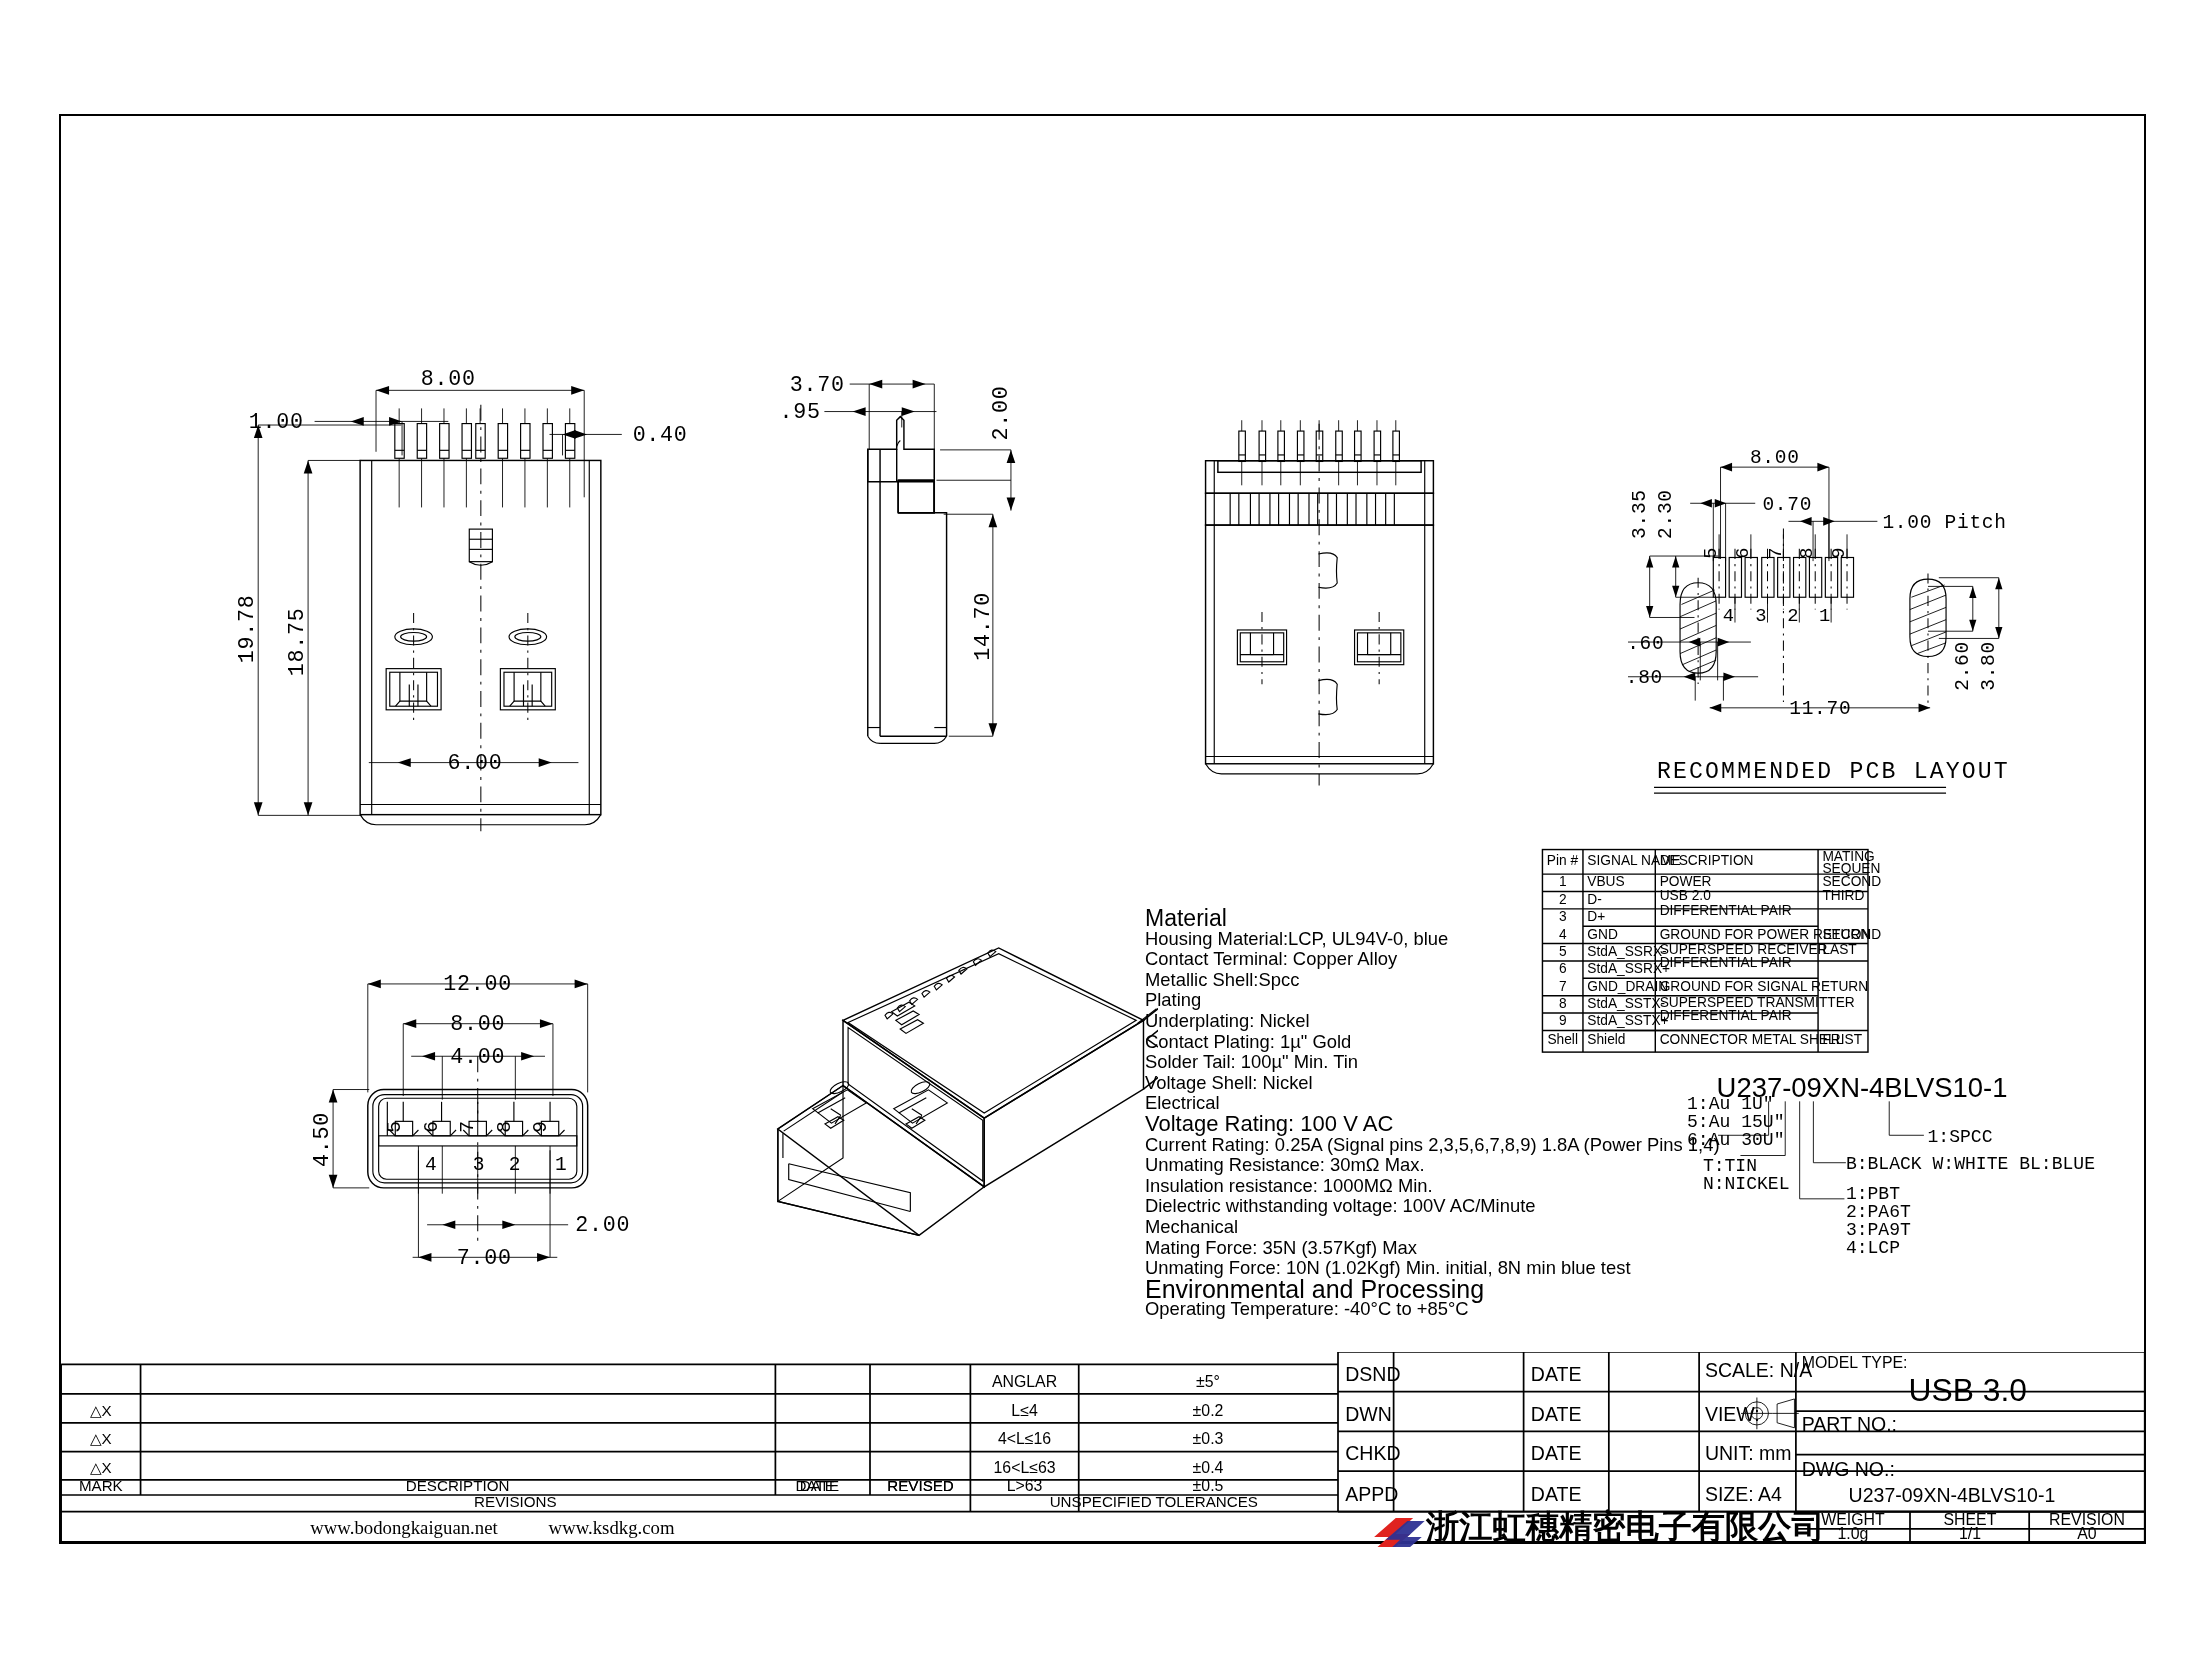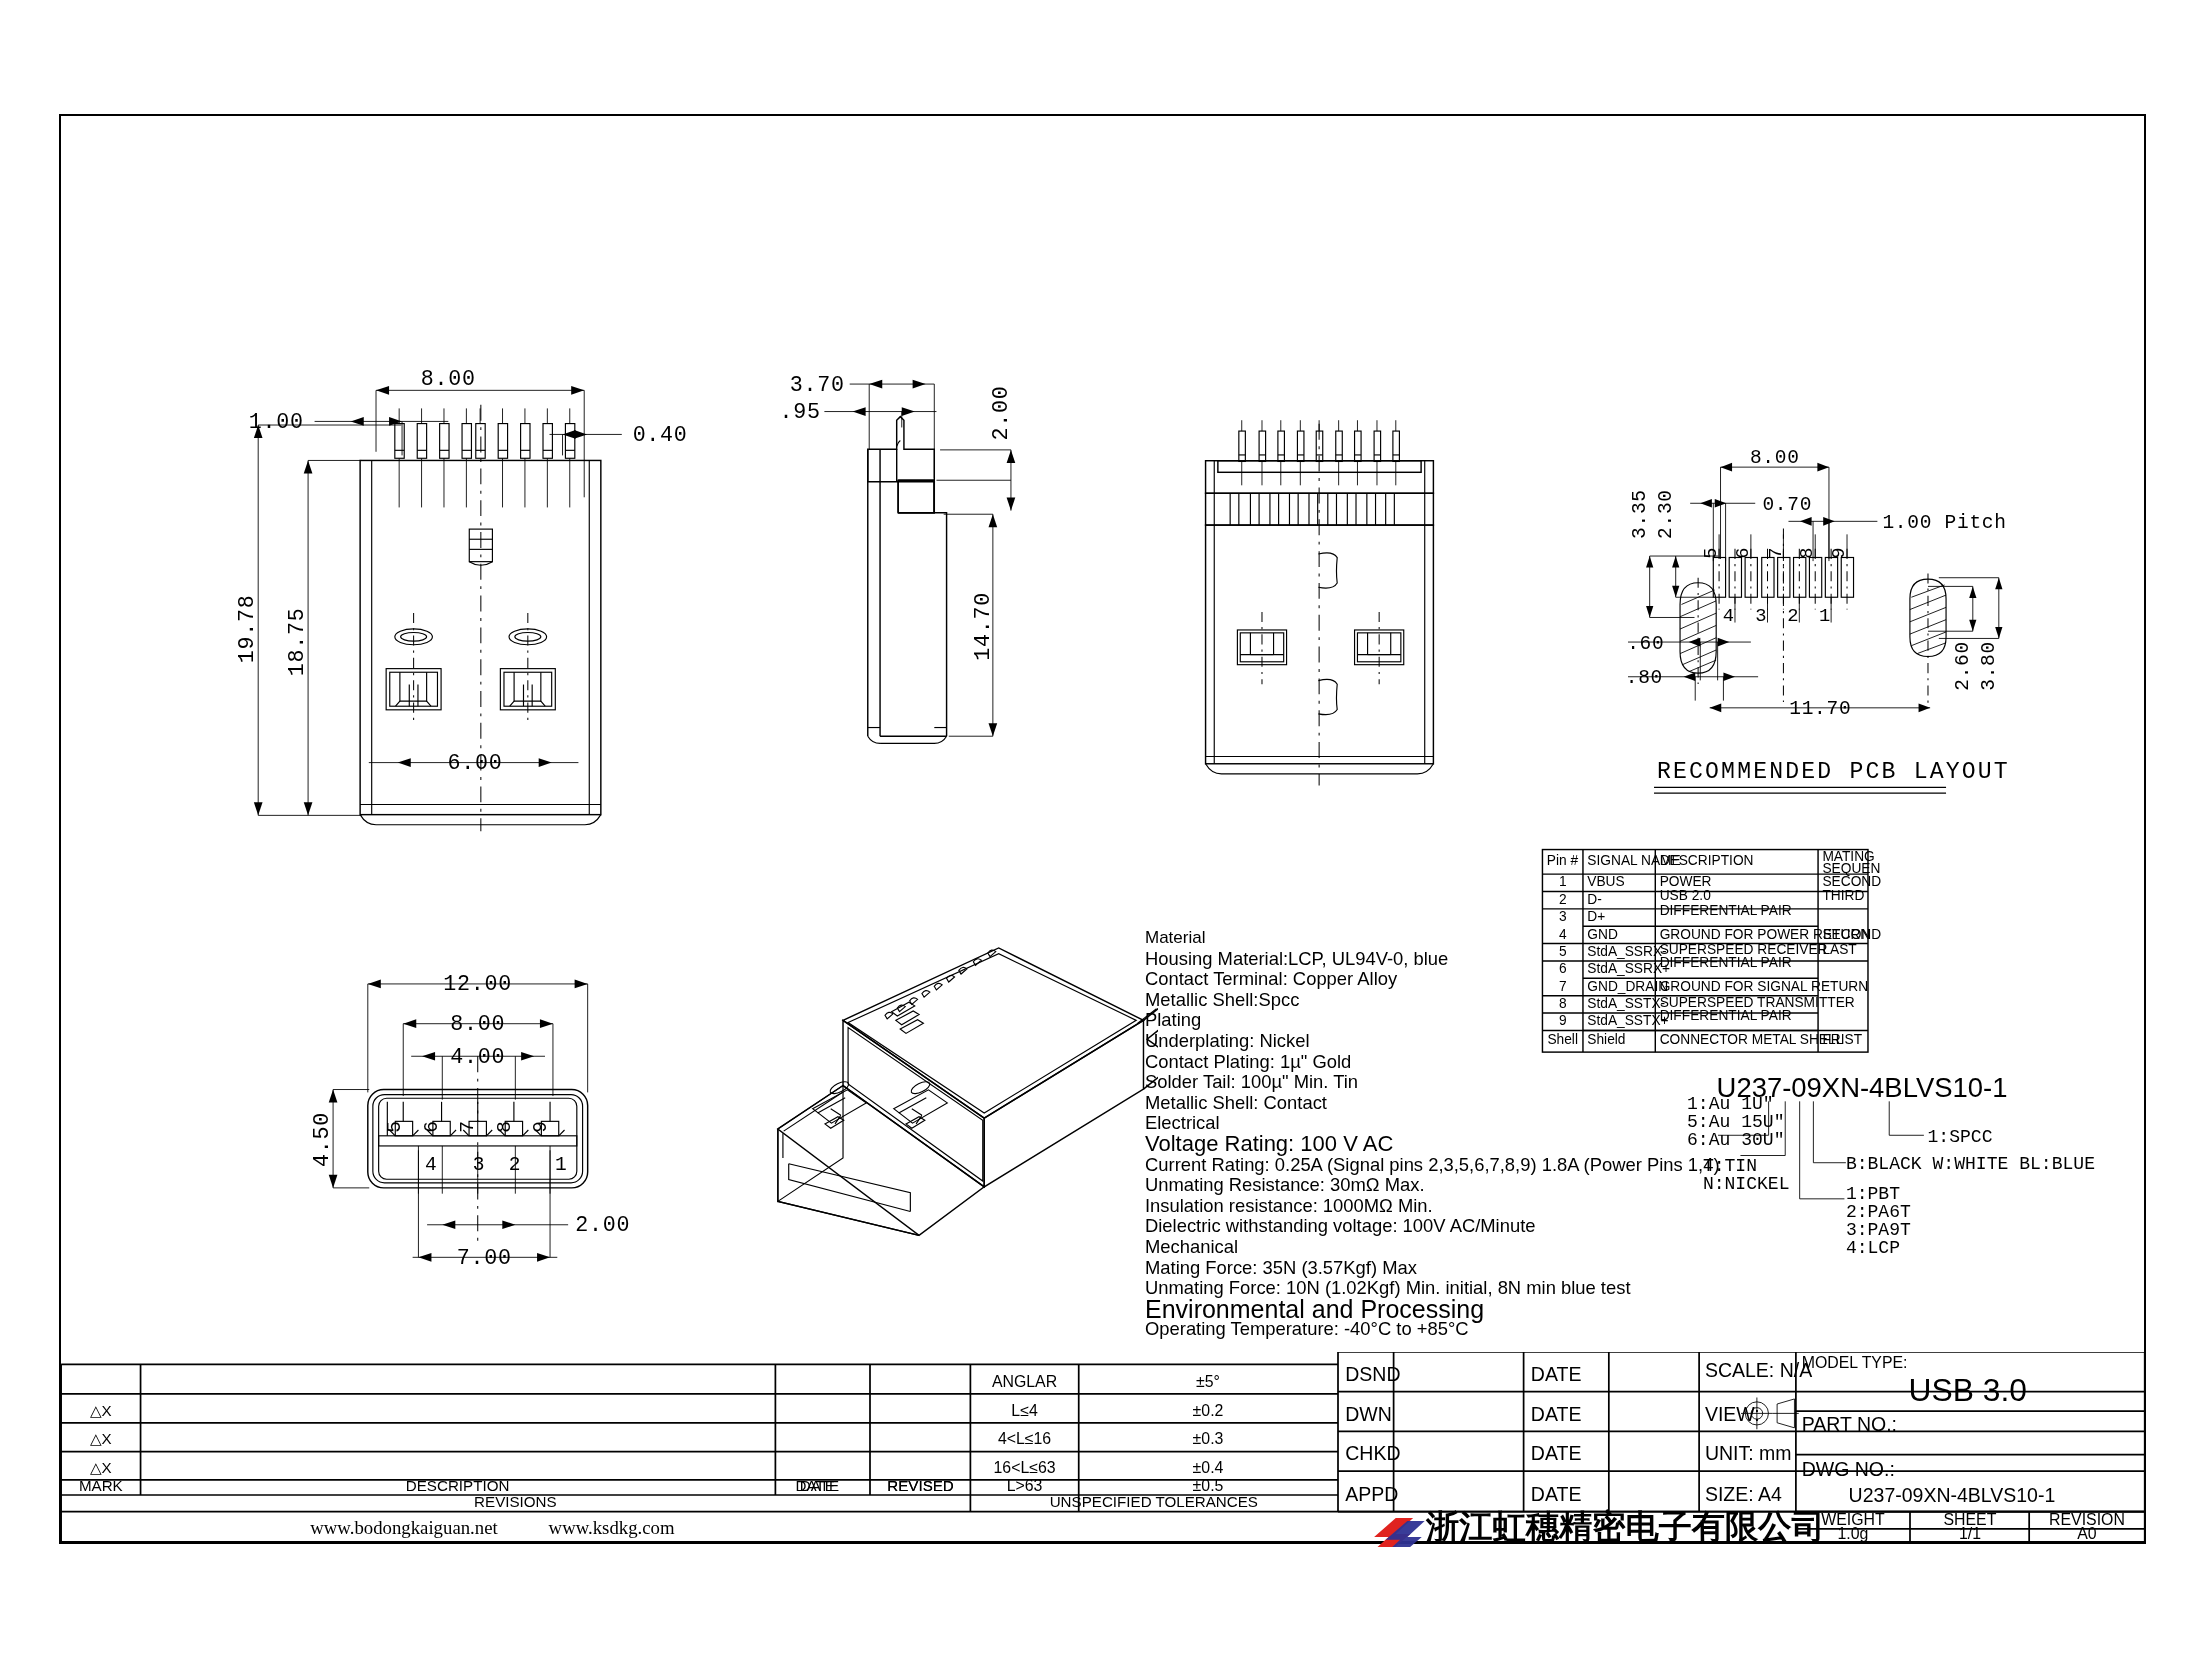--- a/index.html
+++ b/index.html
@@ -699,29 +699,29 @@
     <line class="dash2" x1="415" y1="172" x2="415" y2="355"></line>
   </g>
   <line class="dash2" x1="215" y1="110" x2="215" y2="350"></line>
 
   <text class="pcbtitle" x="40" y="455">RECOMMENDED PCB LAYOUT</text>
   <line class="ln" x1="36" y1="468" x2="440" y2="468"></line>
   <line class="ln1" x1="36" y1="476" x2="440" y2="476"></line>
 </svg>
 
 <div style="position:absolute;left:1145px;top:908px;width:550px;">
-  <div style="font-size:17px;line-height:20.6px;margin-top:20px;">Material</div>
+  <div style="font-size:23px;line-height:20.6px;">Material</div>
   <div style="font-size:18.4px;line-height:20.6px;">Housing Material:LCP, UL94V-0, blue</div>
   <div style="font-size:18.4px;line-height:20.6px;">Contact Terminal: Copper Alloy</div>
   <div style="font-size:18.4px;line-height:20.6px;">Metallic Shell:Spcc</div>
   <div style="font-size:18.4px;line-height:20.6px;">Plating</div>
   <div style="font-size:18.4px;line-height:20.6px;">Underplating: Nickel</div>
   <div style="font-size:18.4px;line-height:20.6px;">Contact Plating: 1µ" Gold</div>
   <div style="font-size:18.4px;line-height:20.6px;">Solder Tail: 100µ" Min. Tin</div>
-  <div style="font-size:18.4px;line-height:20.6px;">Metallic Shell: Contact</div>
+  <div style="font-size:18.4px;line-height:20.6px;">Voltage Shell: Nickel</div>
   <div style="font-size:18.4px;line-height:20.6px;">Electrical</div>
   <div style="font-size:22px;line-height:20.6px;">Voltage Rating: 100 V AC</div>
   <div style="font-size:18.4px;line-height:20.6px;white-space:nowrap;">Current Rating: 0.25A (Signal pins 2,3,5,6,7,8,9) 1.8A (Power Pins 1,4)</div>
   <div style="font-size:18.4px;line-height:20.6px;">Unmating Resistance: 30mΩ Max.</div>
   <div style="font-size:18.4px;line-height:20.6px;">Insulation resistance: 1000MΩ Min.</div>
   <div style="font-size:18.4px;line-height:20.6px;">Dielectric withstanding voltage: 100V AC/Minute</div>
   <div style="font-size:18.4px;line-height:20.6px;">Mechanical</div>
   <div style="font-size:18.4px;line-height:20.6px;">Mating Force: 35N (3.57Kgf) Max</div>
   <div style="font-size:18.4px;line-height:20.6px;white-space:nowrap;">Unmating Force: 10N (1.02Kgf) Min. initial, 8N min blue test</div>
   <div style="font-size:25px;line-height:20.6px;">Environmental and Processing</div>

